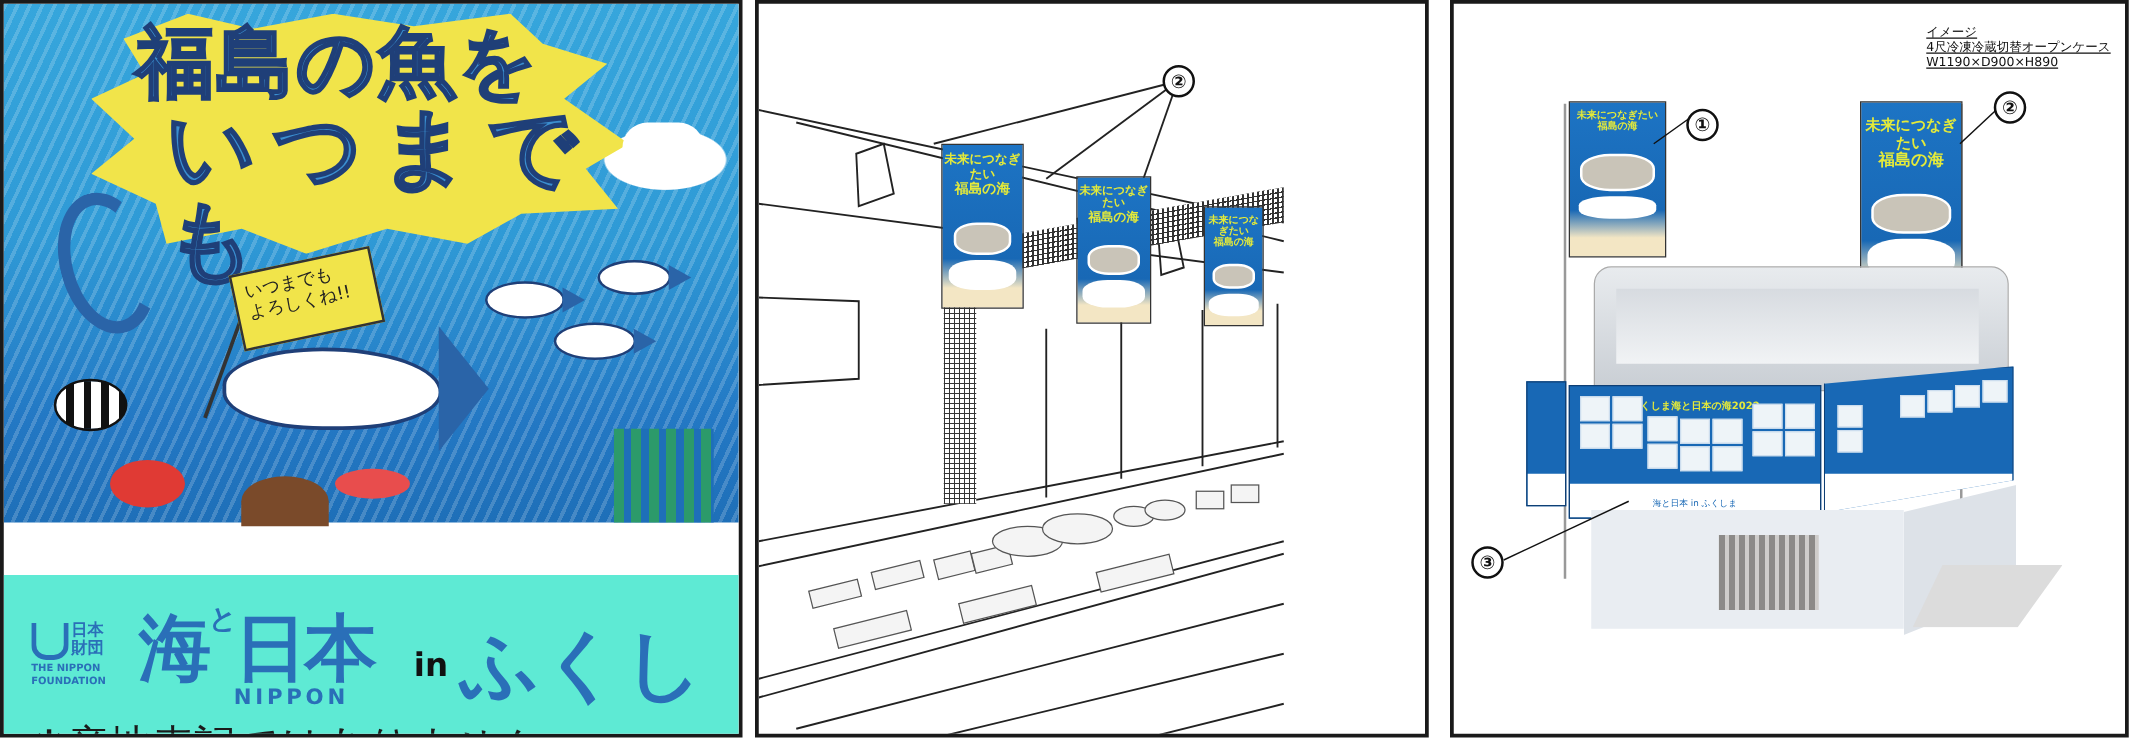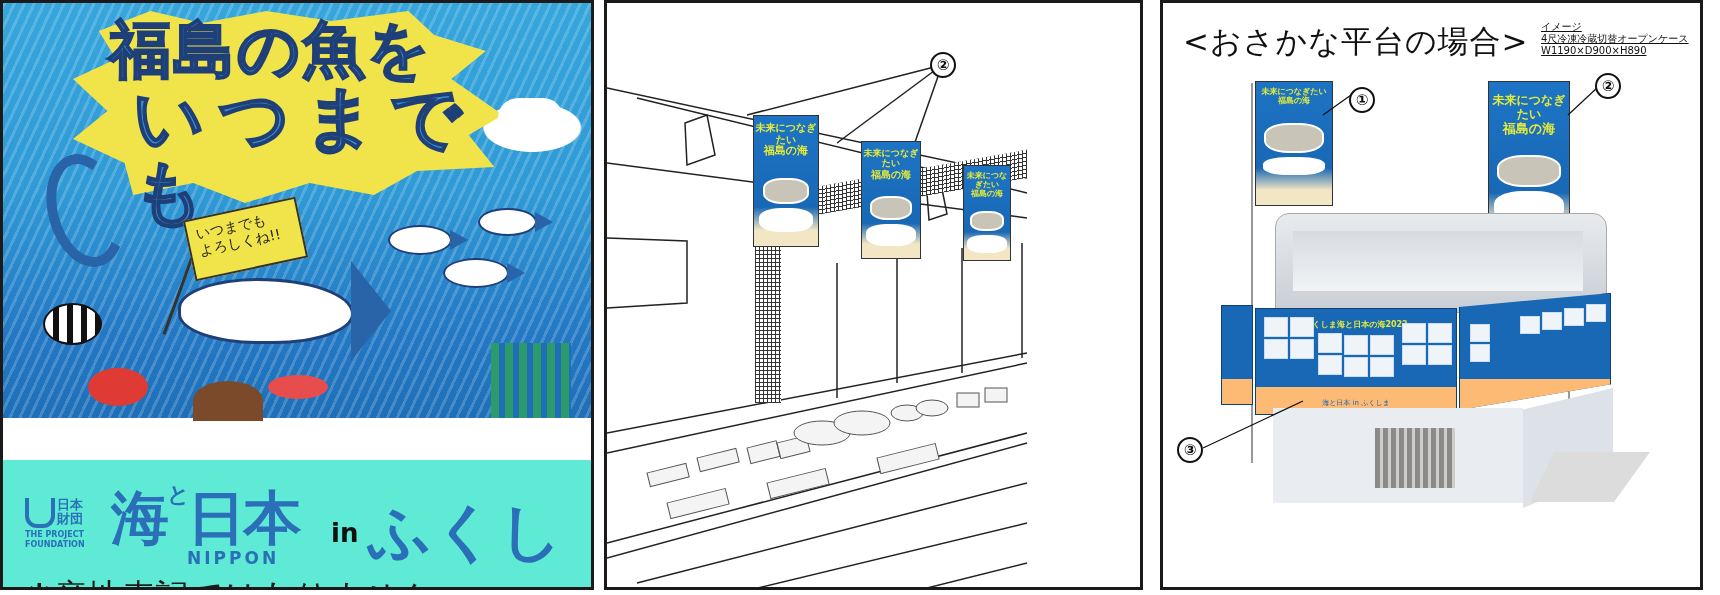--- a/index.html
+++ b/index.html
@@ -71,21 +71,21 @@
 
   
   #p3 { left:1160px; top:0; width:543px; height:590px; }
   #p3 .p-title { left:20px; top:18px; }
   .case-note { position:absolute; left:378px; top:18px; font-size:10px; line-height:12px; color:#111; white-space:nowrap;text-decoration:underline; }
   .pole { position:absolute; width:2px; background:#999; }
   .case-body { position:absolute; left:112px; top:210px; width:330px; height:98px;
     background:linear-gradient(180deg,#e8ebee,#c9ced4); border:1px solid #aaa; border-radius:14px 14px 0 0; }
   .case-inner { position:absolute; left:130px; top:228px; width:290px; height:60px; background:linear-gradient(180deg,#d7dbe0,#f1f3f5); }
   .wrap-band { position:absolute; background:#1868b5; border:1px solid #0e3f75; overflow:hidden; }
-  .wrap-band .sand { position:absolute; left:0; bottom:0; width:100%; height:26%; background:#fdba74; }
+  .wrap-band .sand { position:absolute; left:0; bottom:0; width:100%; height:26%; background:#ffffff; }
   .tile { position:absolute; background:#eef4f8; border:1px solid #cde; }
   .case-base { position:absolute; left:110px; top:405px; width:250px; height:95px; background:#e9edf2; }
   .case-side { position:absolute; left:360px; top:385px; width:90px; height:120px; background:#dde2e8;
     clip-path:polygon(0 18%,100% 0,100% 70%,0 100%); }
   .vent { position:absolute; left:1375px; top:428px; width:80px; height:60px;
     background:repeating-linear-gradient(90deg,#8c8a88 0 5px,#cfcdcb 5px 8px); }
   .shadow { position:absolute; left:1530px; top:452px; width:120px; height:50px; background:#dcdcdc;
     clip-path:polygon(20% 0,100% 0,70% 100%,0 100%); }
 </style>
 </head>
@@ -111,21 +111,21 @@
     <div class="tuna"></div>
     <div class="zebra"></div>
     <div class="weeds"></div>
     <div class="crab"></div>
     <div class="turtle"></div>
     <div class="redfish"></div>
   </div>
   <div class="footer">
     <div class="nf-logo">
       <span class="nf-mark"></span><span class="nf-kanji"><span>日本</span><br><span>財団</span></span>
-      <div class="nf-en"><span>THE PROJECT</span><br><span>FOUNDATION</span></div>
+      <div class="nf-en"><span>THE NIPPON</span><br><span>FOUNDATION</span></div>
     </div>
     <div class="umi"><span>海</span><span class="to">と</span><span>日本</span></div>
     <div class="project">NIPPON</div>
     <div class="in-word">in</div>
     <div class="fukushima">ふくしま</div>
     <div class="note">※産地表記ではありません。</div>
   </div>
 </div>
 
 <div id="p2" class="panel">
@@ -194,21 +194,20 @@
   </div>
   <div class="poster" style="left:356px;top:162px;width:48px;height:96px;">
     <div class="pt" style="font-size:8px;margin-top:5px;">未来につなぎたい</div>
     <div class="pt" style="font-size:8px;">福島の海</div>
     <div class="photo" style="width:30px;height:16px;margin-top:12px;"></div>
     <div class="cloudbox" style="width:40px;height:18px;"></div>
   </div>
 </div>
 
 <div id="p3" class="panel">
-  <div class="p-title">&lt;おさかな平台の場合&gt;</div>
   <div class="case-note">
     <div>イメージ</div>
     <div>4尺冷凍冷蔵切替オープンケース</div>
     <div>W1190×D900×H890</div>
   </div>
 
   <div class="pole" style="left:88px;top:80px;height:380px;"></div>
   <div class="pole" style="left:405px;top:80px;height:400px;"></div>
 
   <div class="poster" style="left:92px;top:78px;width:78px;height:125px;">

